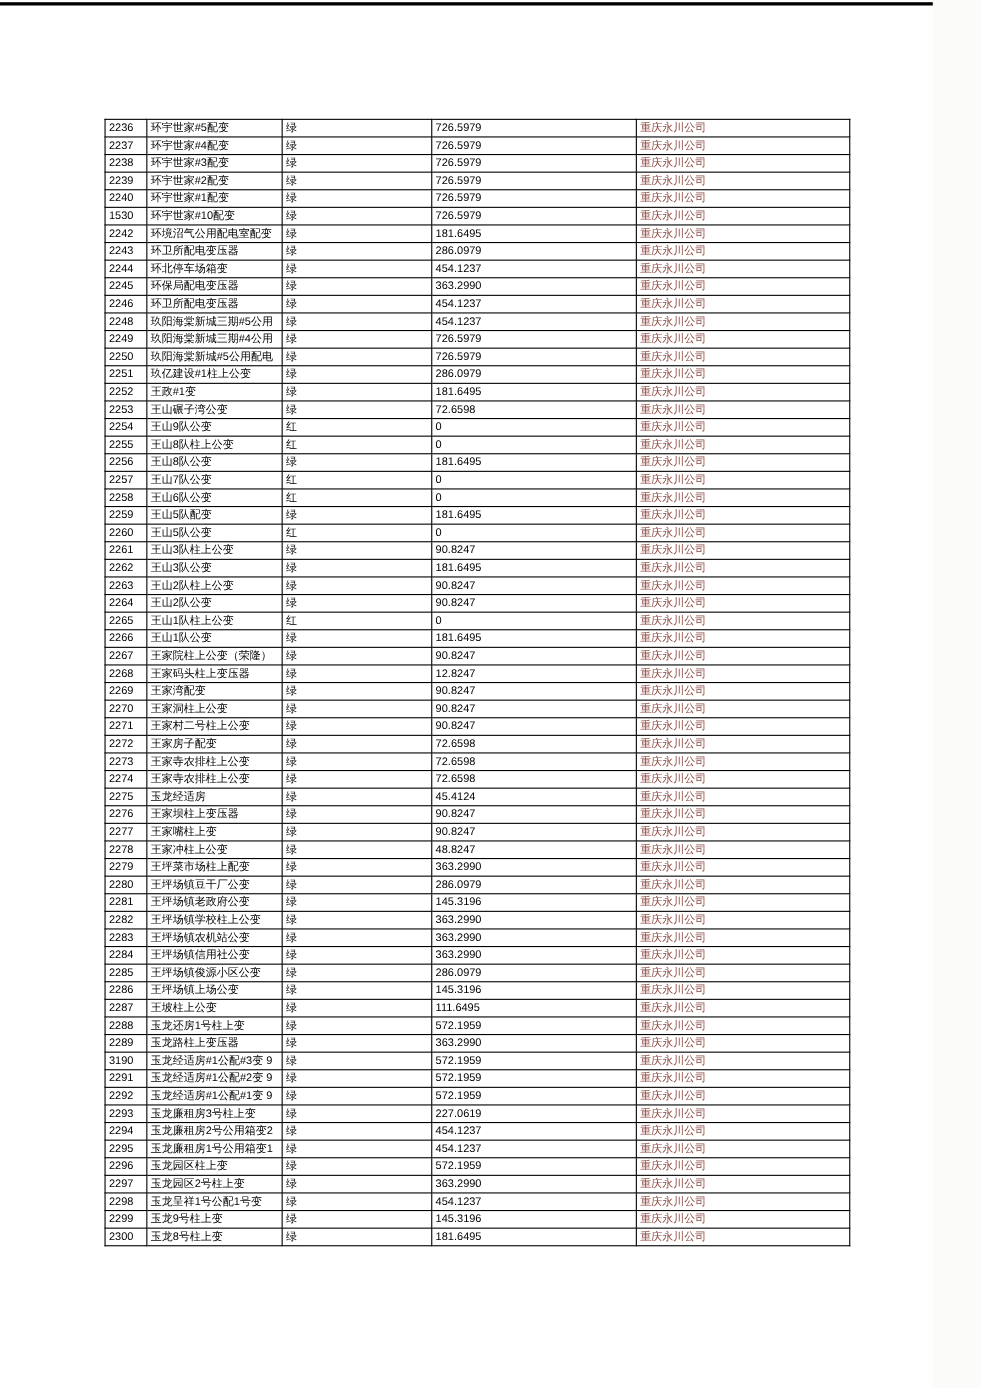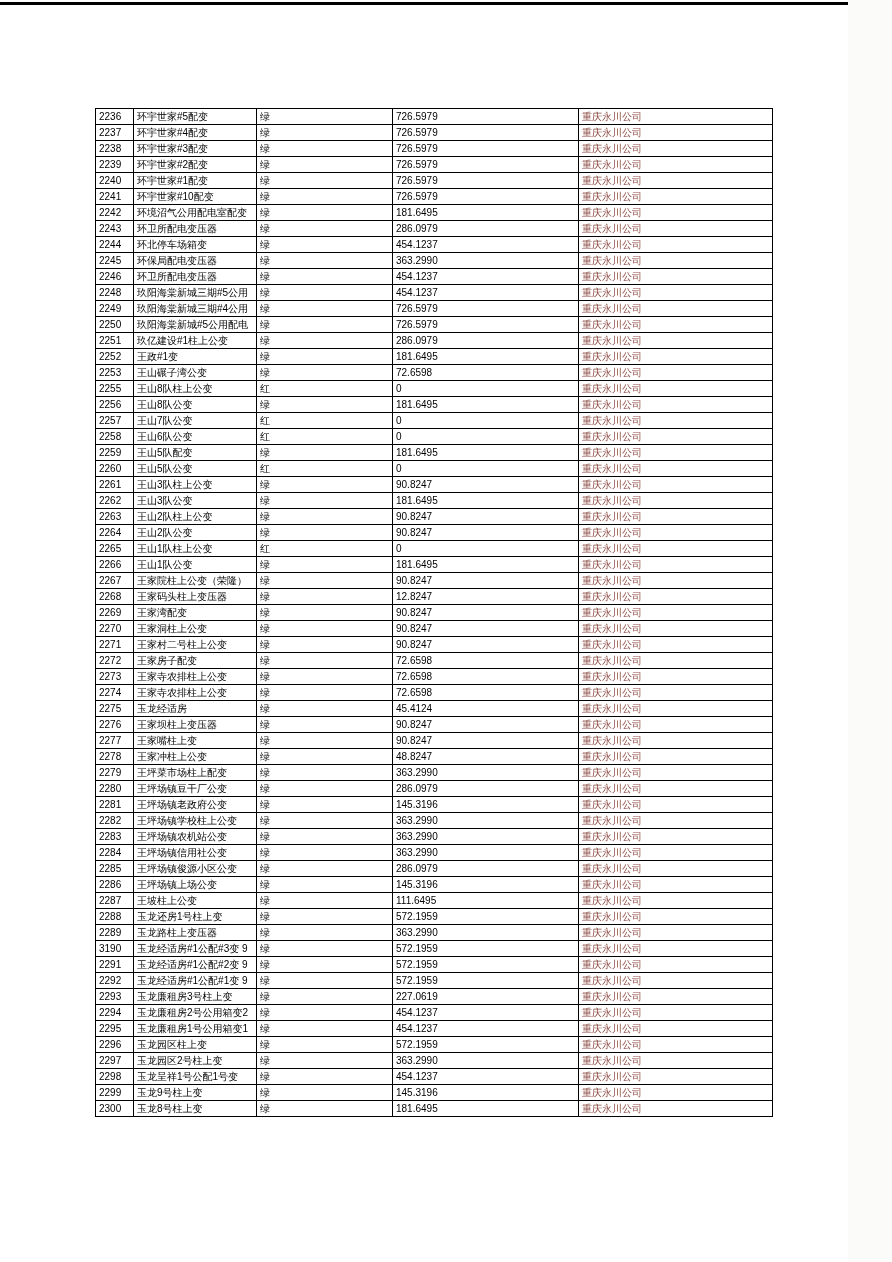--- a/index.html
+++ b/index.html
@@ -95,21 +95,21 @@
           <td class="col-company">重庆永川公司</td>
         </tr>
         <tr>
           <td class="col-id">2240</td>
           <td class="col-name">环宇世家#1配变</td>
           <td class="col-status">绿</td>
           <td class="col-value">726.5979</td>
           <td class="col-company">重庆永川公司</td>
         </tr>
         <tr>
-          <td class="col-id">2241</td>
+          <td class="col-id">1530</td>
           <td class="col-name">环宇世家#10配变</td>
           <td class="col-status">绿</td>
           <td class="col-value">726.5979</td>
           <td class="col-company">重庆永川公司</td>
         </tr>
         <tr>
           <td class="col-id">2242</td>
           <td class="col-name">环境沼气公用配电室配变</td>
           <td class="col-status">绿</td>
           <td class="col-value">181.6495</td>
@@ -176,20 +176,27 @@
           <td class="col-name">王政#1变</td>
           <td class="col-status">绿</td>
           <td class="col-value">181.6495</td>
           <td class="col-company">重庆永川公司</td>
         </tr>
         <tr>
           <td class="col-id">2253</td>
           <td class="col-name">王山碾子湾公变</td>
           <td class="col-status">绿</td>
           <td class="col-value">72.6598</td>
+          <td class="col-company">重庆永川公司</td>
+        </tr>
+        <tr>
+          <td class="col-id">2254</td>
+          <td class="col-name">王山9队公变</td>
+          <td class="col-status">红</td>
+          <td class="col-value">0</td>
           <td class="col-company">重庆永川公司</td>
         </tr>
         <tr>
           <td class="col-id">2255</td>
           <td class="col-name">王山8队柱上公变</td>
           <td class="col-status">红</td>
           <td class="col-value">0</td>
           <td class="col-company">重庆永川公司</td>
         </tr>
         <tr>

